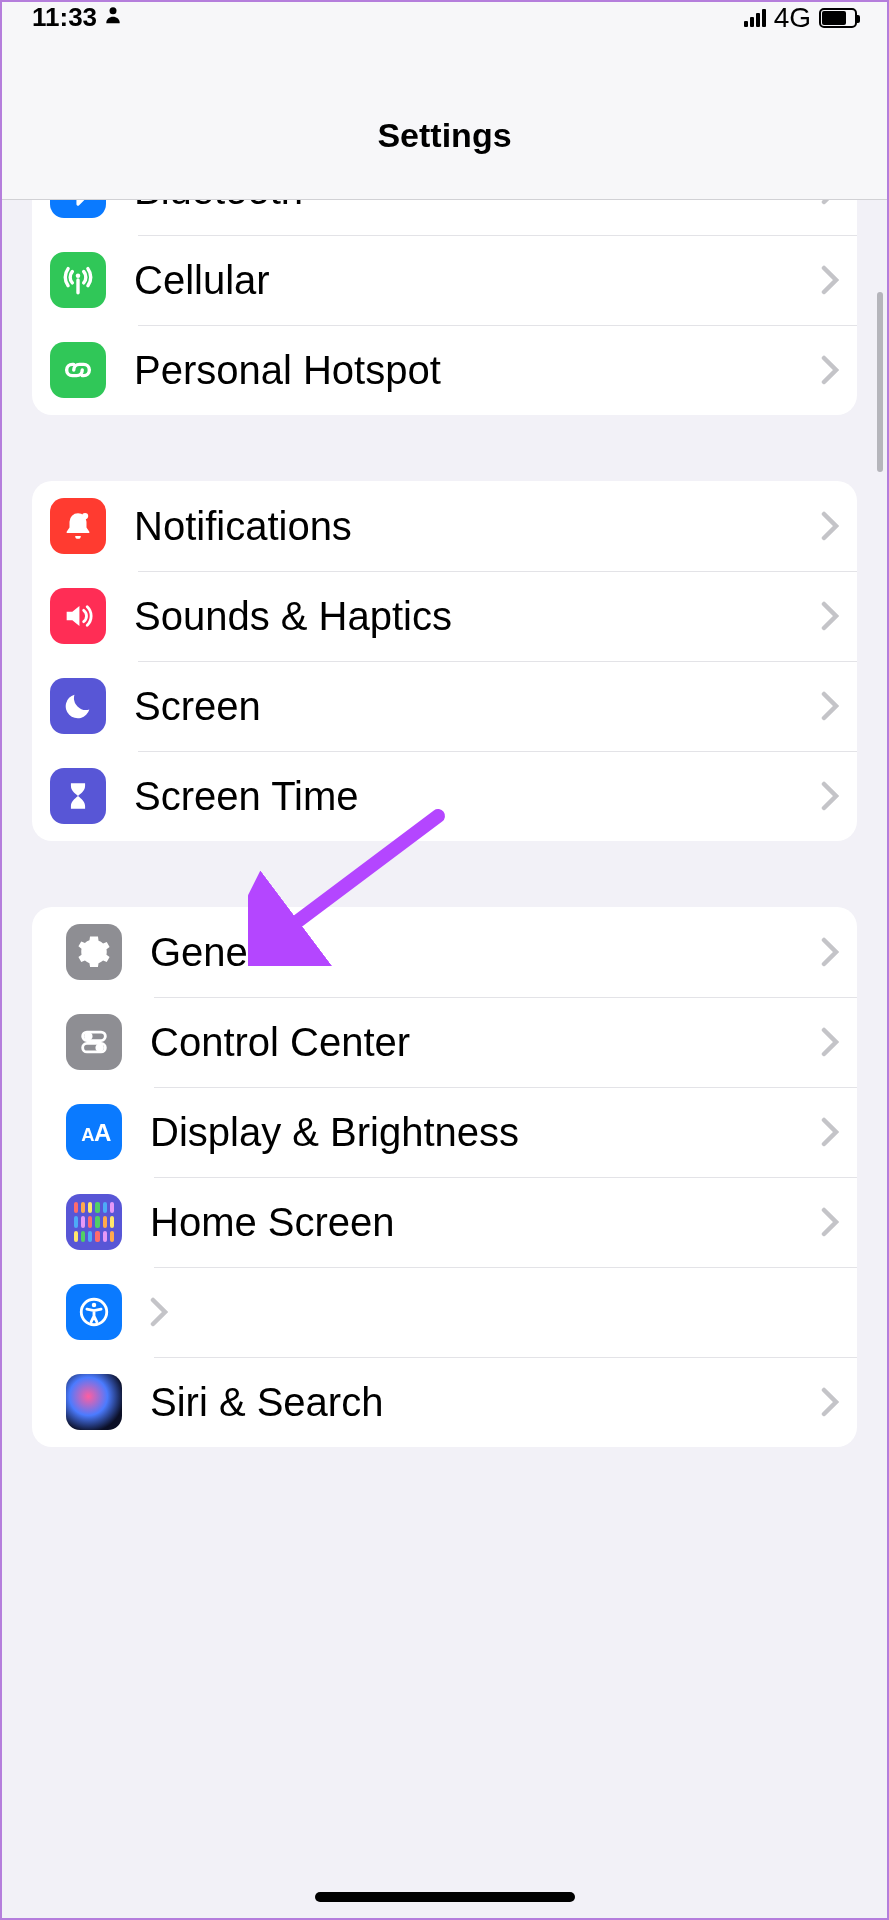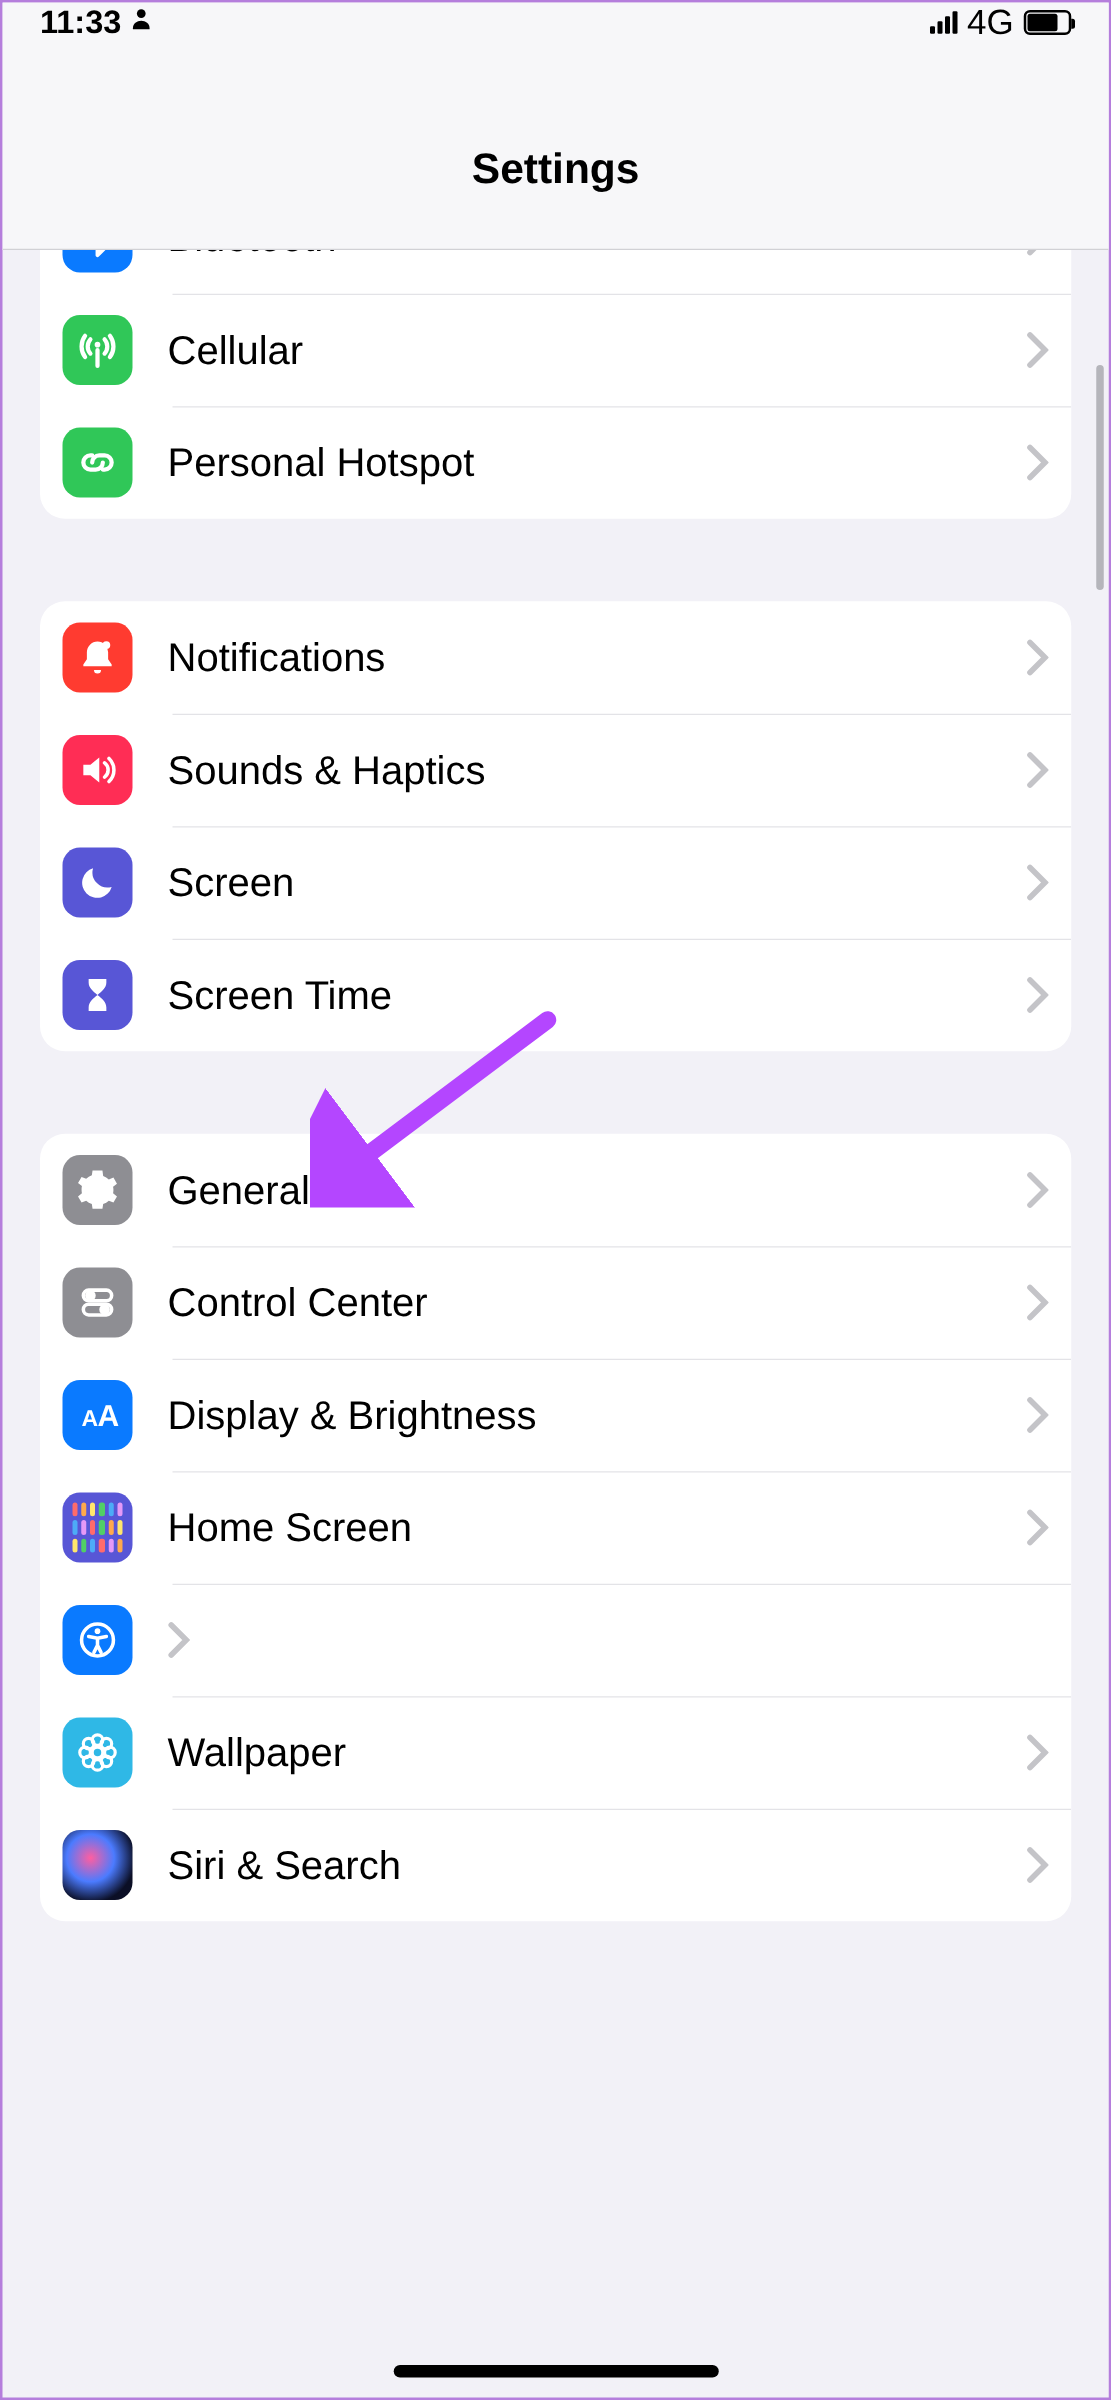--- a/index.html
+++ b/index.html
@@ -66,21 +66,21 @@
     position:absolute;
     left:0; right:0;
     top:-55px;   
   }
   .group {
     margin: 0 30px 66px 30px;
     background:#fff;
     border-radius: 20px;
     overflow:hidden;
   }
-  .group.last { margin-bottom: 1px; }
+  .group.last { margin-bottom: 1px; padding-left: 16px; }
   .row {
     display:flex;
     align-items:center;
     min-height: 90px;
     padding: 10px 18px;
     position:relative;
   }
   .row + .row::before {
     content:"";
     position:absolute;
@@ -92,21 +92,21 @@
     width:56px; height:56px;
     border-radius:14px;
     flex:none;
     display:flex; align-items:center; justify-content:center;
     margin-right:28px;
     color:#fff;
   }
   .icon-box svg { width:34px; height:34px; }
   .row-label {
     flex:1;
-    font-size:32px;
+    font-size:40px;
     color:#000;
   }
   .row-detail {
     font-size:30px;
     color:#9a9aa0;
     margin-right:10px;
   }
   .chevron {
     flex:none;
     width:18px; height:30px;
@@ -354,39 +354,20 @@
               <circle cx="12" cy="12" r="9"></circle>
               <circle cx="12" cy="7" r="1.6" fill="#fff" stroke="none"></circle>
               <path d="M7 10l5 1 5-1M12 11v4l-2 4M12 15l2 4" stroke-linecap="round"></path>
             </svg>
       </div>
       <svg class="chevron" viewBox="0 0 12 20" fill="none" stroke="currentColor" stroke-width="3" stroke-linecap="round">
             <path d="M2 2l8 8-8 8"></path>
           </svg>
     </div>
     <div class="row">
-      <div class="icon-box c-cyan">
-        <svg viewBox="0 0 24 24" fill="none" stroke="#fff" stroke-width="1.8">
-              <circle cx="12" cy="12" r="3"></circle>
-              <circle cx="12" cy="5" r="3"></circle>
-              <circle cx="12" cy="19" r="3"></circle>
-              <circle cx="5" cy="12" r="3"></circle>
-              <circle cx="19" cy="12" r="3"></circle>
-              <circle cx="7" cy="7" r="3"></circle>
-              <circle cx="17" cy="7" r="3"></circle>
-              <circle cx="7" cy="17" r="3"></circle>
-              <circle cx="17" cy="17" r="3"></circle>
-            </svg>
-      </div>
-      <span class="row-label">Wallpaper</span>
-      <svg class="chevron" viewBox="0 0 12 20" fill="none" stroke="currentColor" stroke-width="3" stroke-linecap="round">
-            <path d="M2 2l8 8-8 8"></path>
-          </svg>
-    </div>
-    <div class="row">
       <div class="icon-box c-siri"></div>
       <span class="row-label">Siri &amp; Search</span>
       <svg class="chevron" viewBox="0 0 12 20" fill="none" stroke="currentColor" stroke-width="3" stroke-linecap="round">
             <path d="M2 2l8 8-8 8"></path>
           </svg>
     </div>
   </div>
 
  </div>
 </div>

